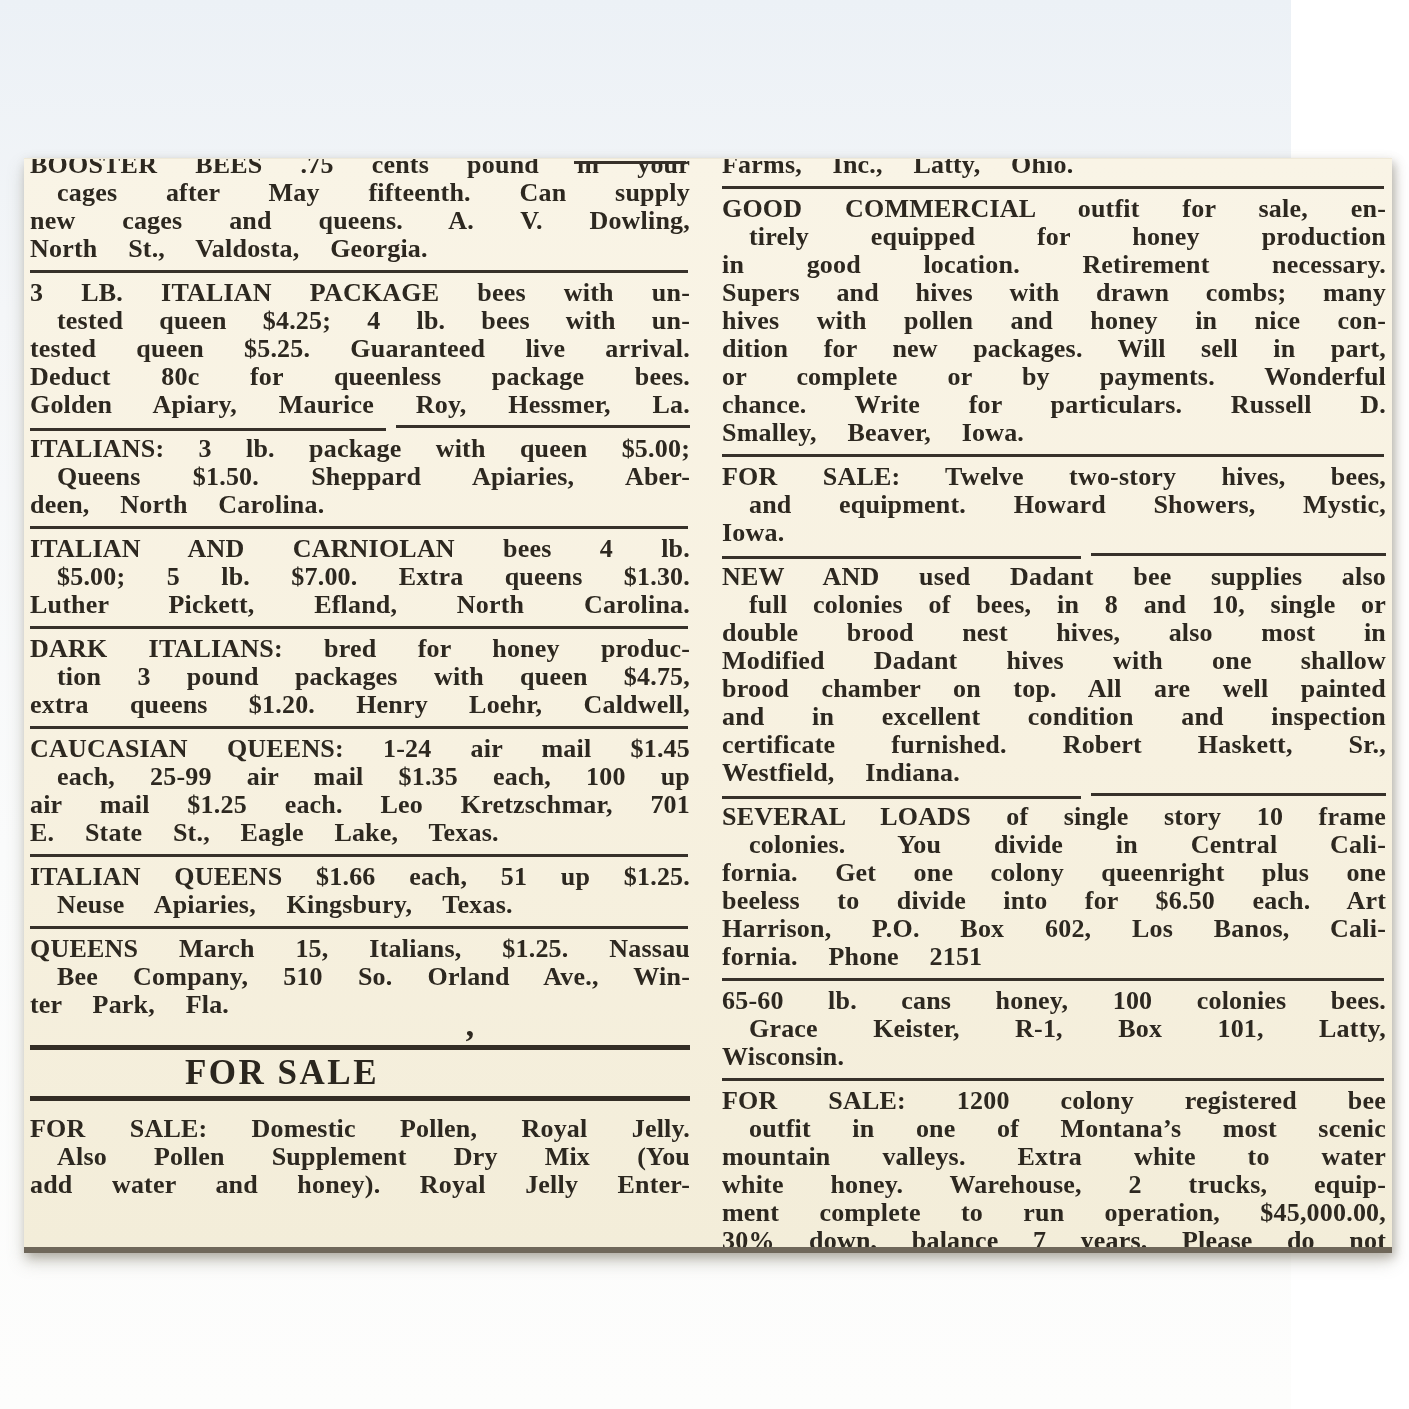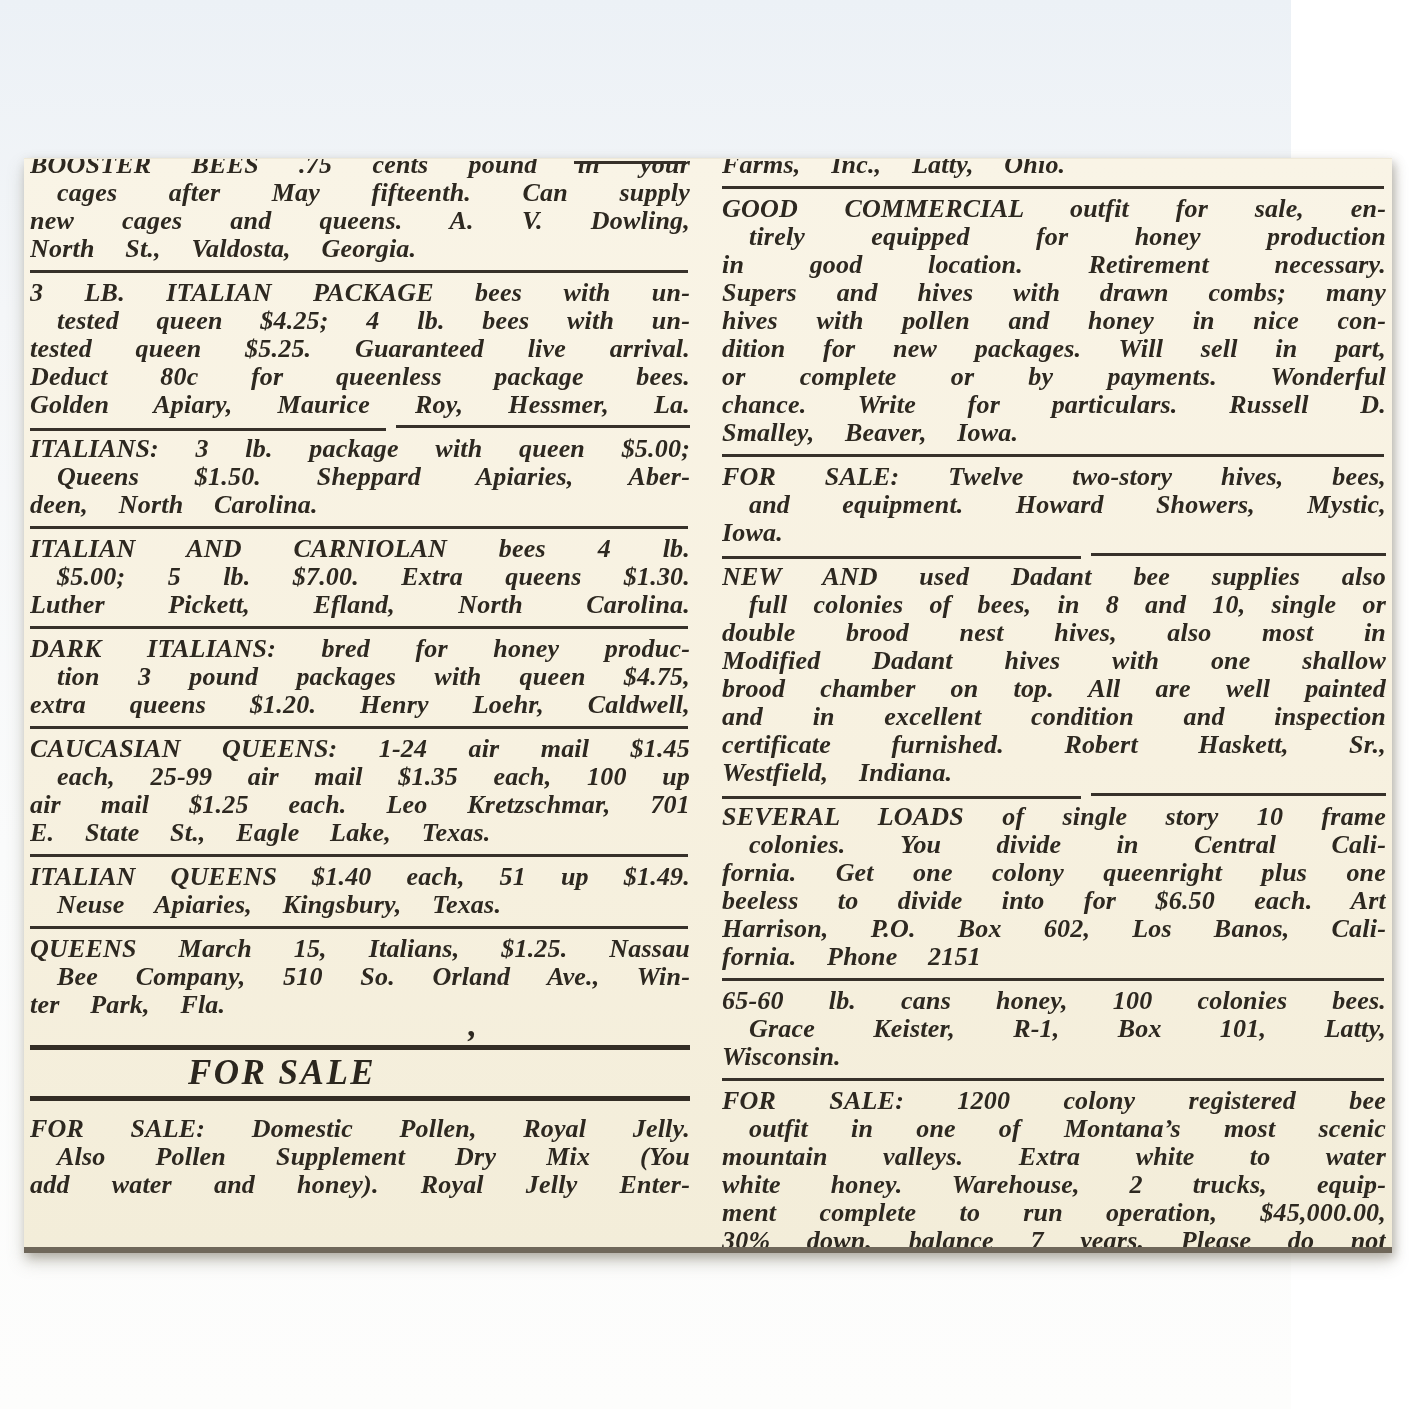--- a/index.html
+++ b/index.html
@@ -1,20 +1,19 @@
 <!DOCTYPE html>
 <html><head>
 <meta charset="utf-8">
 <style>
   html,body{margin:0;padding:0;}
   body{width:1409px;height:1409px;overflow:hidden;}
   .stage{
     position:relative;width:1291px;height:1409px;
     background:linear-gradient(180deg,#ecf1f6 0%,#f4f6f8 22%,#fafbfb 60%,#fdfdfc 100%);
-    font-style:italic;
   }
   .paper{
     position:absolute;left:24px;top:158px;width:1368px;height:1088px;
     background:linear-gradient(180deg,#f9f4e6 0%,#f7f1e0 55%,#f3edd9 100%);
     border-bottom:6px solid #6f675a;
     border-top:1px solid #efe9d8;
     box-shadow:3px 4px 9px rgba(112,106,90,.38), 0 9px 16px rgba(112,106,90,.28);
     overflow:hidden;
   }
   .col{position:absolute;top:0;height:1088px;overflow:hidden;}
@@ -107,21 +106,21 @@
         <div class="ad">
           <div class="line">CAUCASIAN QUEENS: 1-24 air mail $1.45</div>
           <div class="line indent">each, 25-99 air mail $1.35 each, 100 up</div>
           <div class="line">air mail $1.25 each. Leo Kretzschmar, 701</div>
           <div class="line natural">E. State St., Eagle Lake, Texas.</div>
         </div>
         <div class="sep single">
           <span class="seg"></span>
         </div>
         <div class="ad">
-          <div class="line">ITALIAN QUEENS $1.40 each, 51 up $1.49.</div>
+          <div class="line">ITALIAN QUEENS $1.66 each, 51 up $1.25.</div>
           <div class="line indent natural">Neuse Apiaries, Kingsbury, Texas.</div>
         </div>
         <div class="sep single">
           <span class="seg"></span>
         </div>
         <div class="ad">
           <div class="line">QUEENS March 15, Italians, $1.25. Nassau</div>
           <div class="line indent">Bee Company, 510 So. Orland Ave., Win-</div>
           <div class="line natural">ter Park, Fla.</div>
         </div>

